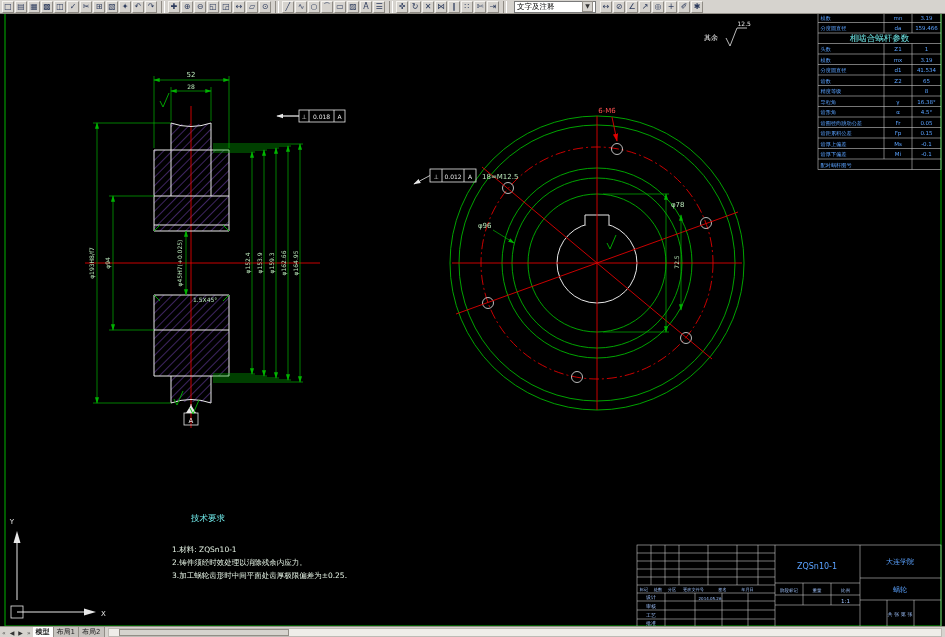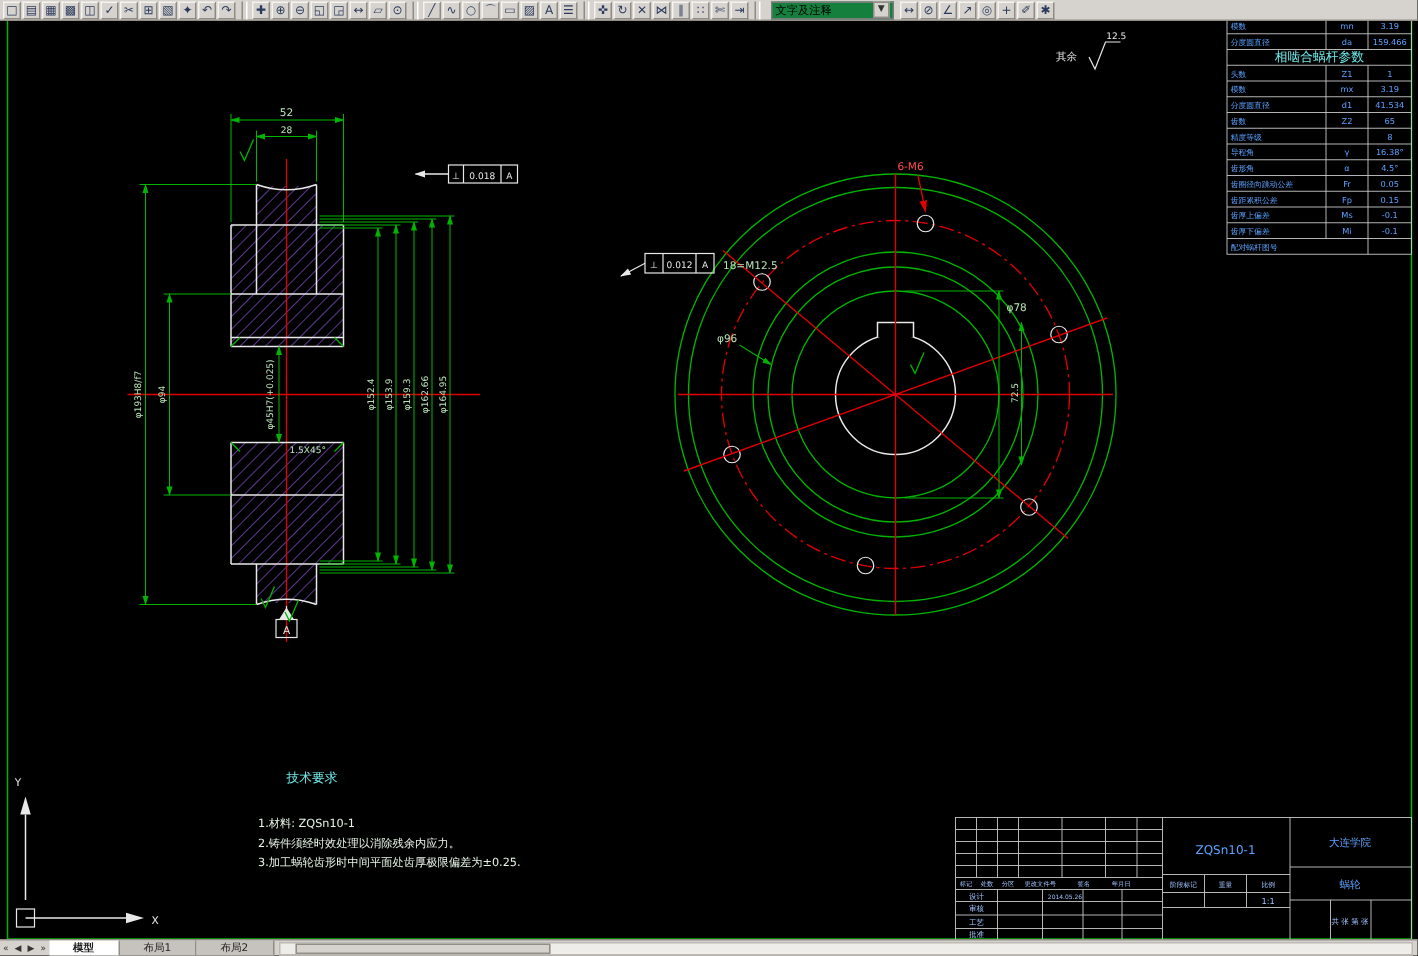--- a/index.html
+++ b/index.html
@@ -7,29 +7,29 @@
        font-family:"DejaVu Sans",sans-serif;}
   
   .toolbar{position:absolute;top:0;left:0;right:0;height:14px;background:#d6d3ce;
            border-bottom:1px solid #928e87;display:flex;align-items:center;
            padding-left:2px;z-index:3;box-sizing:border-box;}
   .tbtn{width:12px;height:12px;margin-right:1px;flex:0 0 auto;box-sizing:border-box;
         border-top:1px solid #f5f3ef;border-left:1px solid #f5f3ef;
         border-right:1px solid #8f8b84;border-bottom:1px solid #8f8b84;
         background:#d6d3ce;font-size:8px;line-height:10px;text-align:center;color:#2b3a5c;overflow:hidden;}
   .tsep{width:2px;height:12px;margin:0 3px;border-left:1px solid #8f8b84;border-right:1px solid #ffffff;flex:0 0 auto;}
-  .combo{height:12px;width:82px;background:#15803d;border:1px solid #7a7a7a;font-size:7.5px;
+  .combo{height:12px;width:82px;background:#ffffff;border:1px solid #7a7a7a;font-size:7.5px;
          display:flex;align-items:center;padding:0 2px;margin:0 4px;color:#000;flex:0 0 auto;box-sizing:border-box;}
   .combo .arr{margin-left:auto;width:9px;height:9px;background:#d6d3ce;border:1px solid #928e87;
               font-size:6px;line-height:8px;text-align:center;color:#333;}
   
   .tabbar{position:absolute;bottom:0;left:0;right:0;height:10px;background:#d6d3ce;
           border-top:1px solid #928e87;display:flex;align-items:center;font-size:7px;z-index:3;}
   .tabnav{color:#333;font-size:6px;padding:0 2px;flex:0 0 auto;}
-  .tab{padding:0 16px;height:10px;line-height:10px;background:#c6c3be;border-right:1px solid #928e87;
+  .tab{padding:0 3px;height:10px;line-height:10px;background:#c6c3be;border-right:1px solid #928e87;
        color:#222;flex:0 0 auto;}
   .tab.active{background:#ffffff;font-weight:bold;}
   .hscroll{flex:1;height:7px;margin:0 3px;background:#efede9;border:1px solid #bdbab4;position:relative;}
   .hthumb{position:absolute;left:10px;top:0;height:100%;width:170px;background:#d6d3ce;border:1px solid #928e87;box-sizing:border-box;}
   
   #drawing{position:absolute;left:0;top:0;z-index:1;}
   #drawing text{font-family:"DejaVu Sans",sans-serif;}
   .lw{stroke:#e8e8e8;stroke-width:1;fill:none;}
   .lw8{stroke:#e8e8e8;stroke-width:0.8;fill:none;}
   .lg{stroke:#00b400;stroke-width:0.9;fill:none;}

